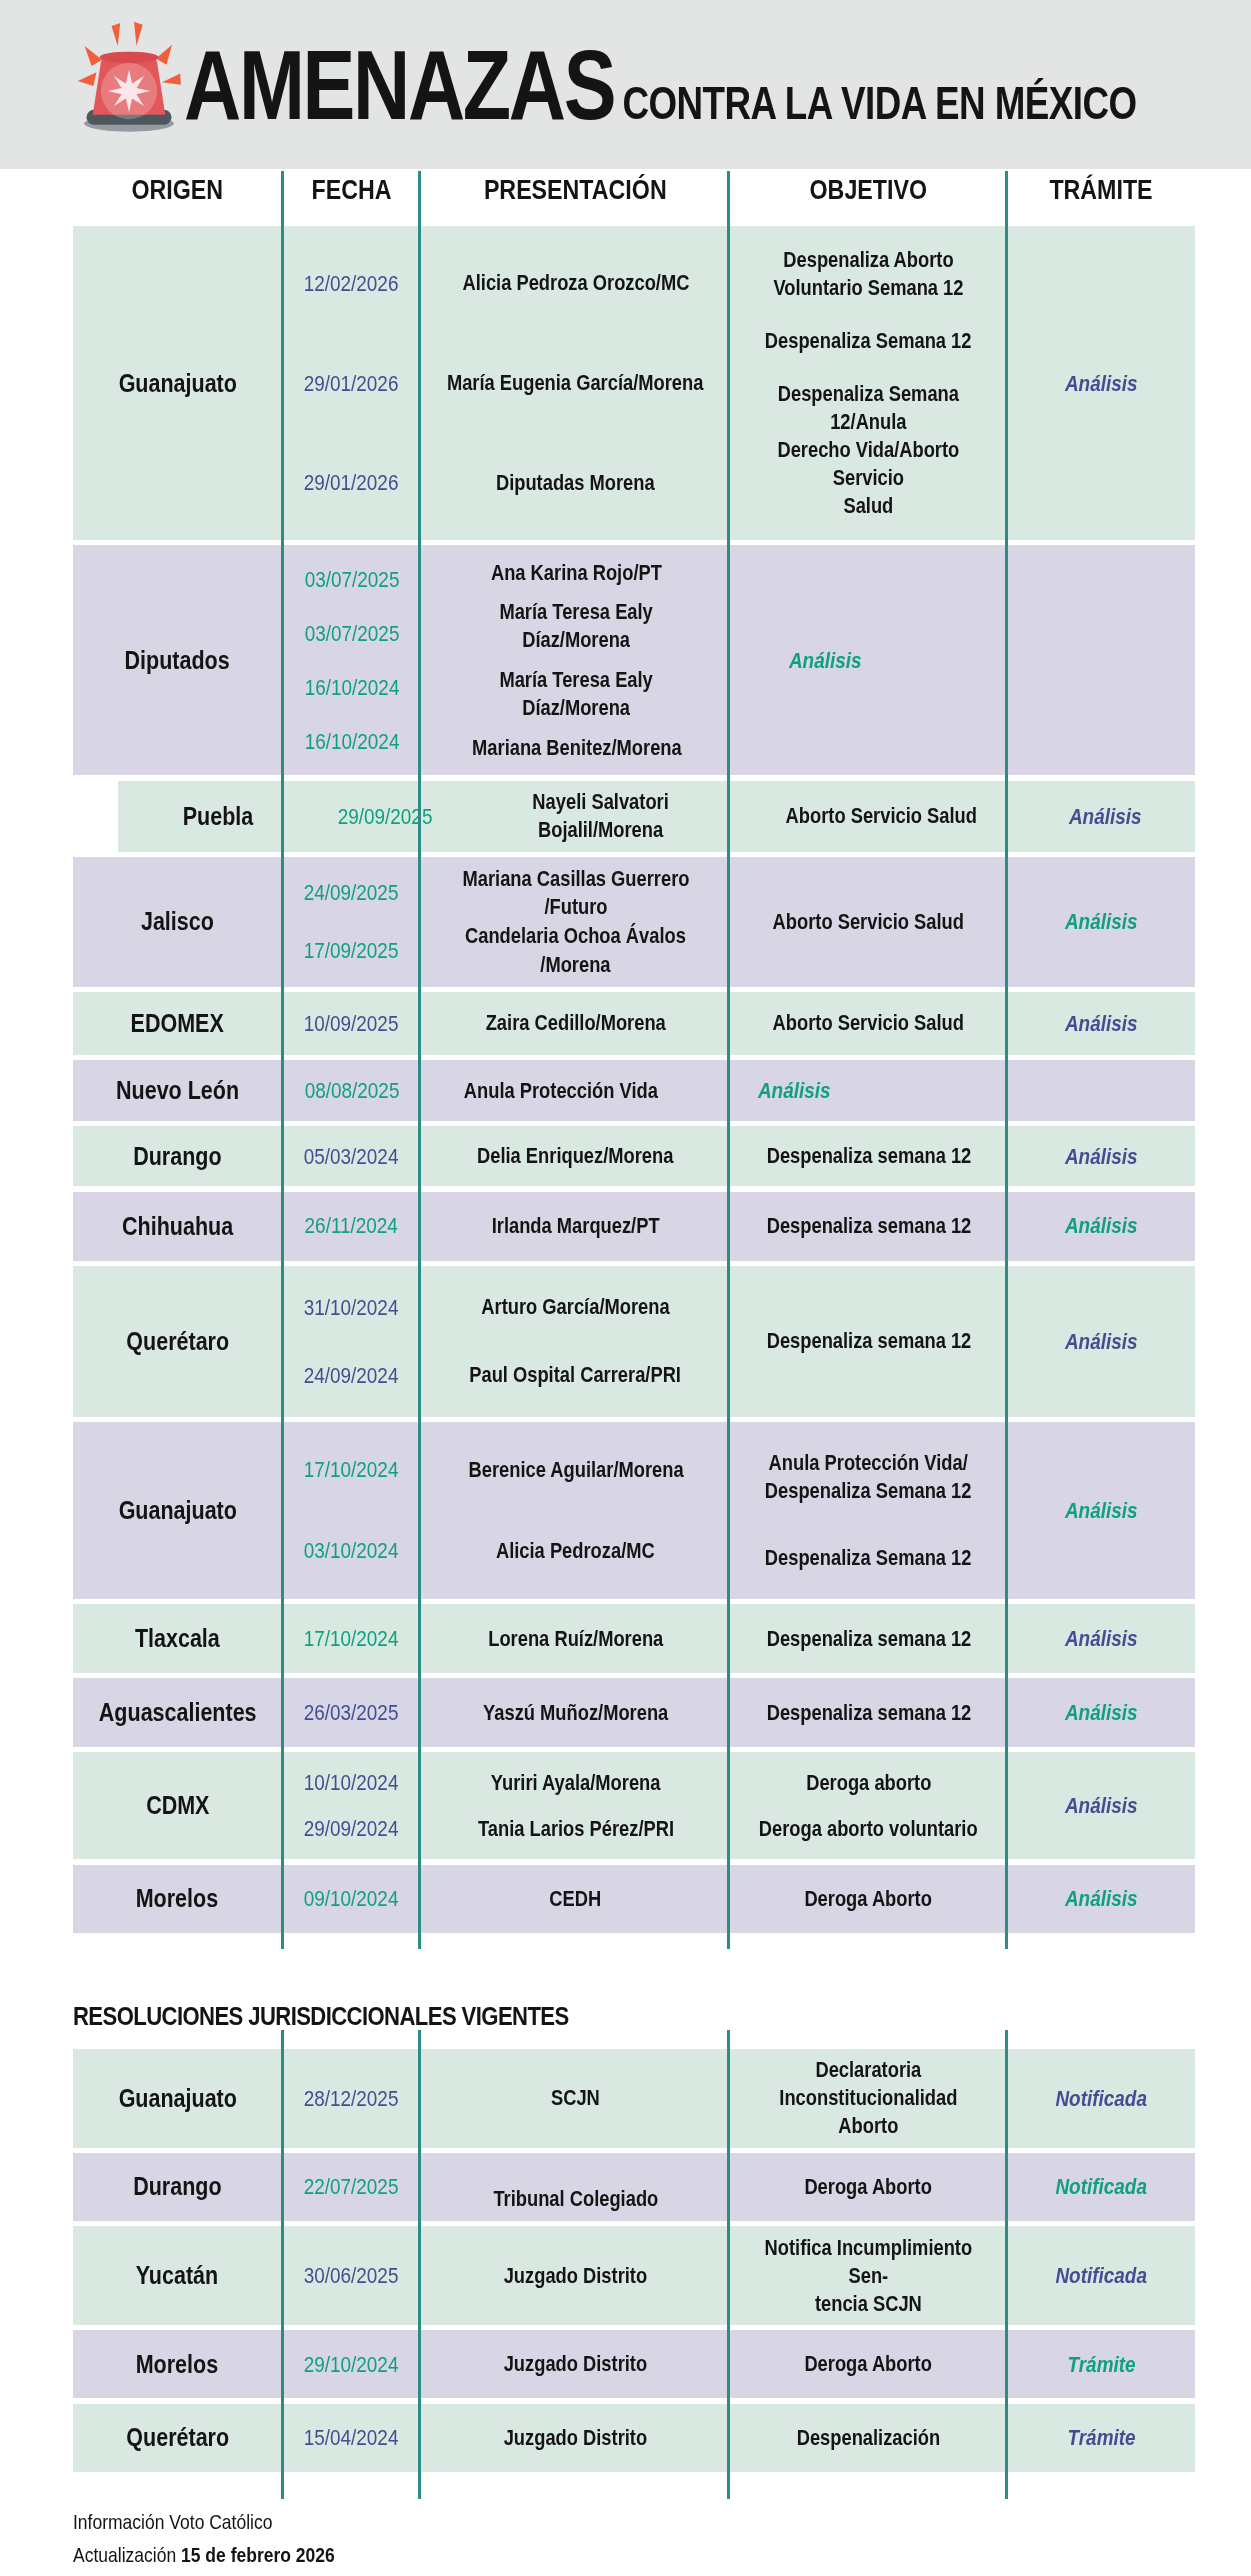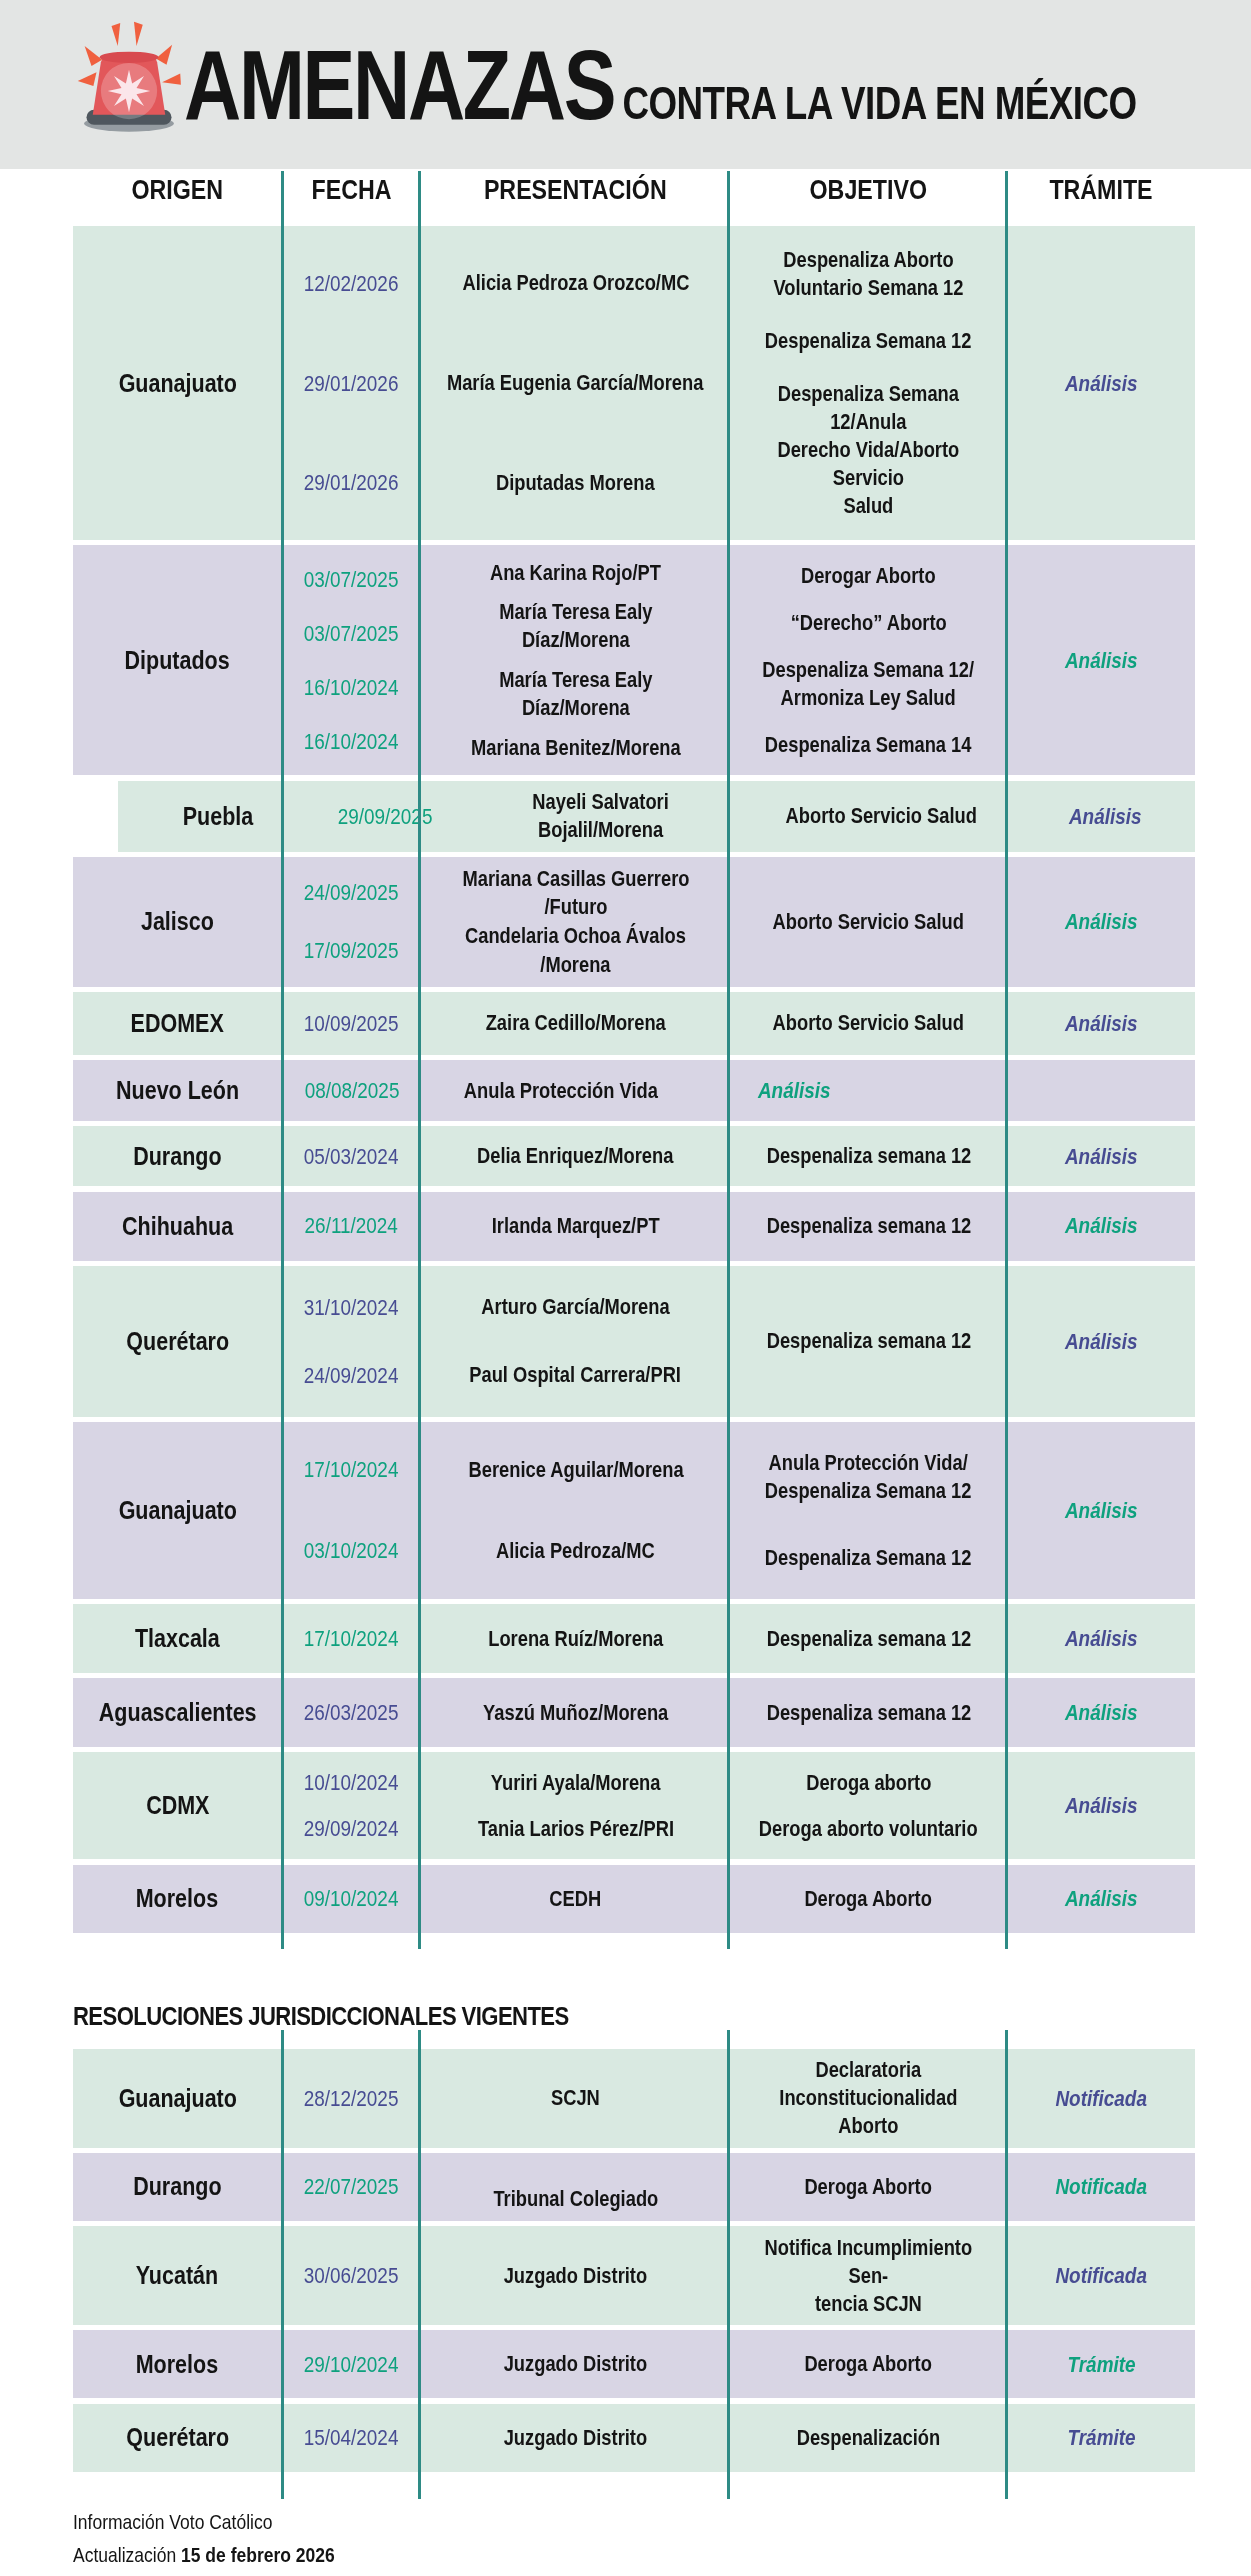--- a/index.html
+++ b/index.html
@@ -139,27 +139,20 @@
           <span class="date cond txt-teal">03/07/2025</span>
           <span class="date cond txt-teal">16/10/2024</span>
           <span class="date cond txt-teal">16/10/2024</span>
         </div>
         <div class="c c-pres">
           <span class="pres cond">Ana Karina Rojo/PT</span>
           <span class="pres cond">María Teresa Ealy Díaz/Morena</span>
           <span class="pres cond">María Teresa Ealy Díaz/Morena</span>
           <span class="pres cond">Mariana Benitez/Morena</span>
         </div>
-        <div class="c c-obj">
-          <span class="obj cond">Derogar Aborto</span>
-          <span class="obj cond">“Derecho” Aborto</span>
-          <span class="obj cond">Despenaliza Semana 12/
-Armoniza Ley Salud</span>
-          <span class="obj cond">Despenaliza Semana 14</span>
-        </div>
         <div class="c c-tram">
           <span class="tram cond txt-teal">Análisis</span>
         </div>
       </div>
       <div class="block bg-green" style="min-height: 60px; margin-left: 45px;">
         <div class="c c-origin">
           <span class="origin cond">Puebla</span>
         </div>
         <div class="c c-fecha">
           <span class="date cond txt-teal">29/09/2025</span>

